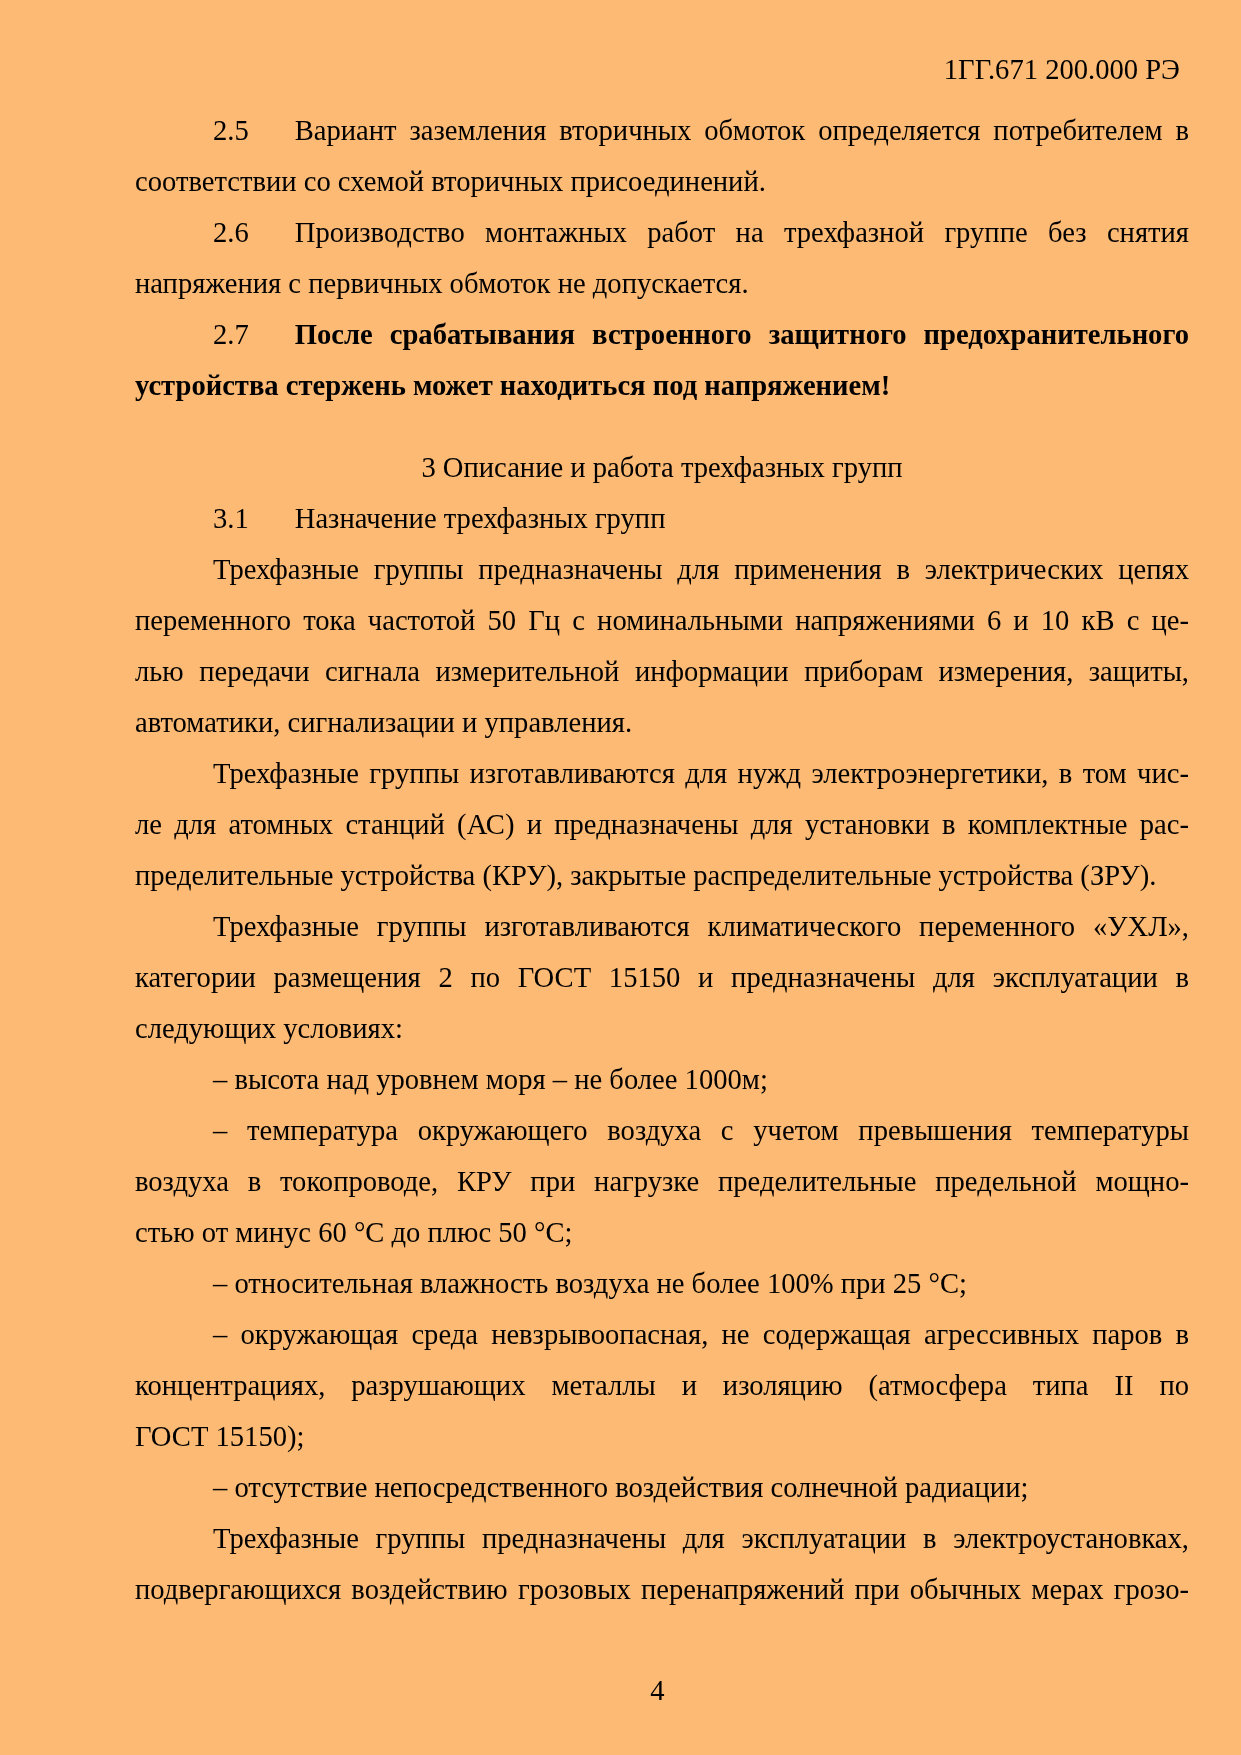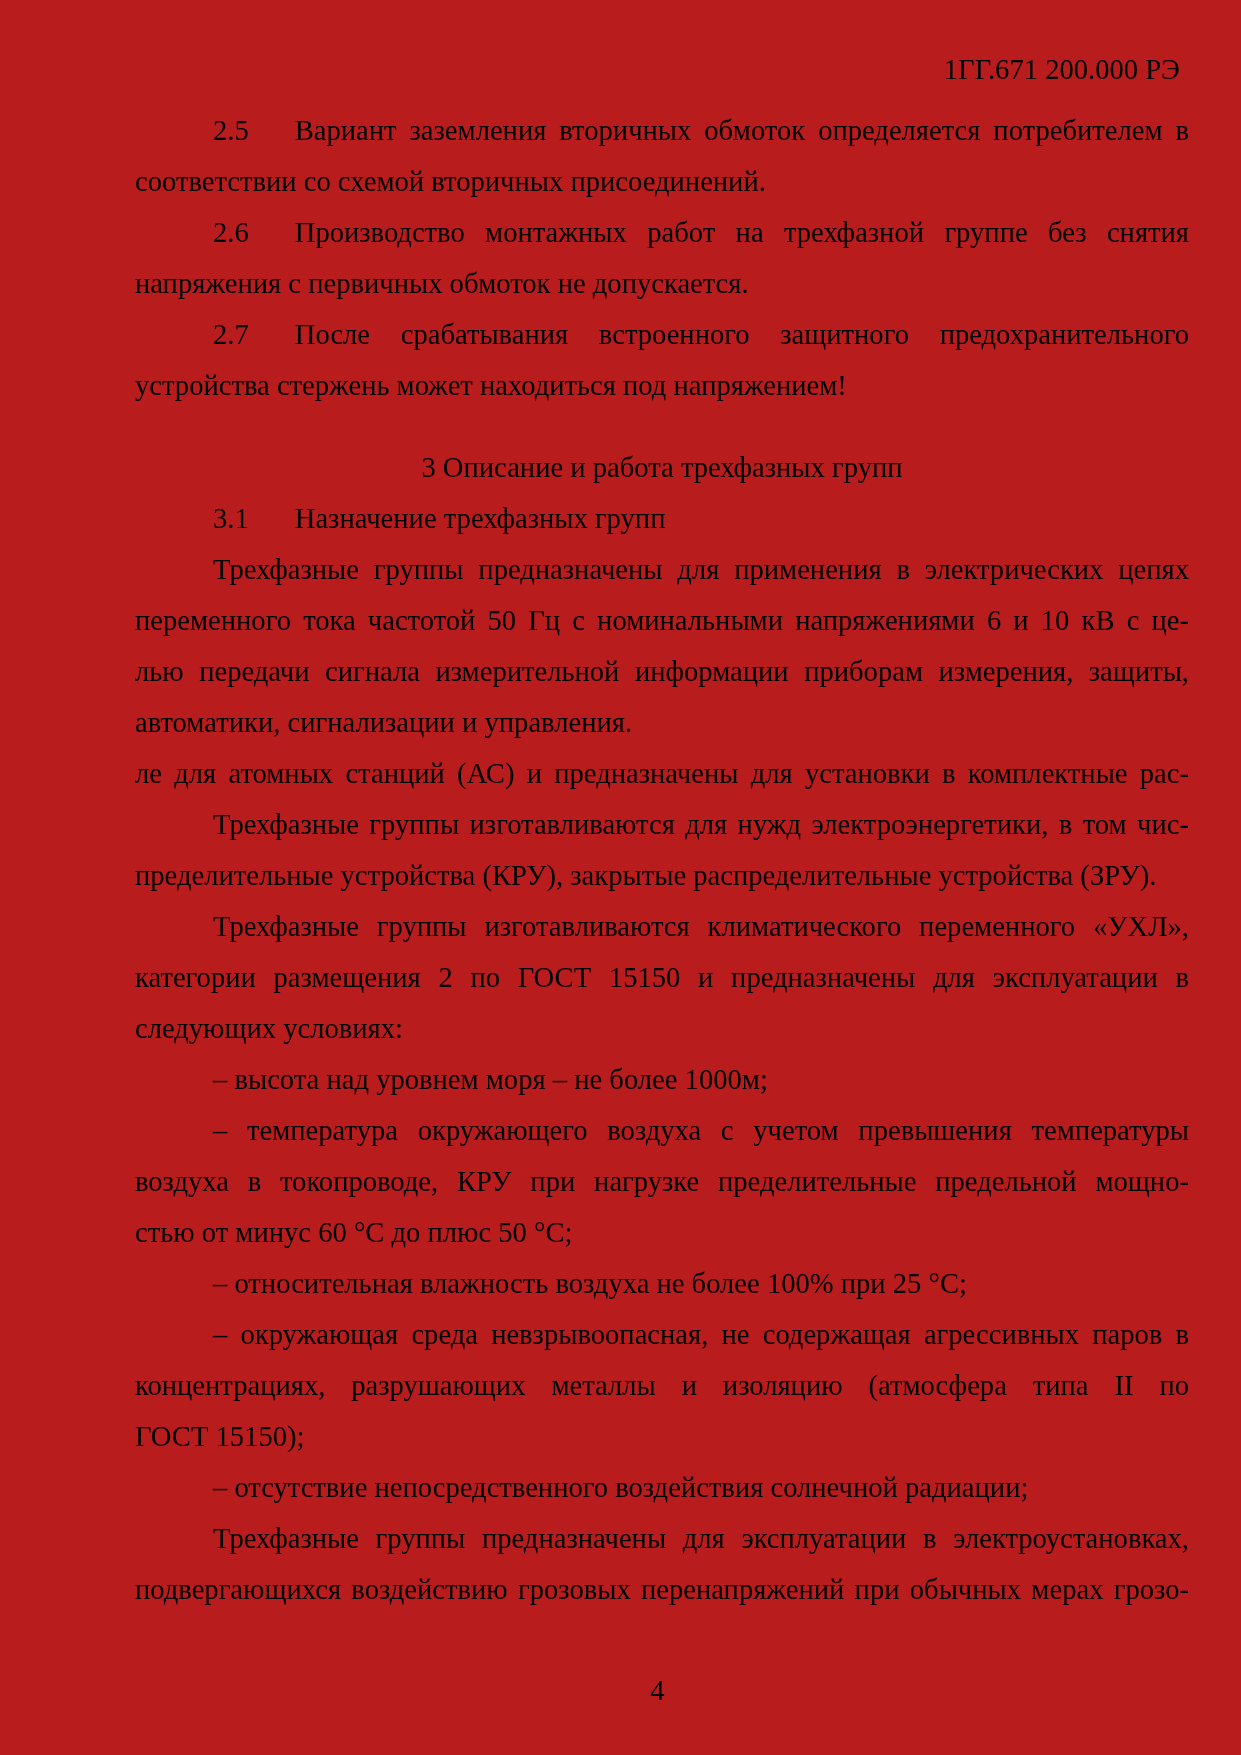--- a/index.html
+++ b/index.html
@@ -1,28 +1,28 @@
 <!DOCTYPE html>
 <html lang="ru"><head>
 <meta charset="utf-8">
 <style>
   html,body{margin:0;padding:0}
   body{
     width:1241px;height:1755px;background:#ffffff;color:#000;
     font-family:"Liberation Serif","DejaVu Serif",serif;
     font-size:28.6px;position:relative;overflow:hidden;
   }
-  .page{position:absolute;inset:0;background:#b91c1c}
+  .page{position:absolute;inset:0;background:#fdba74}
   .hdr{position:absolute;top:44px;left:135px;right:61px;line-height:51px;text-align:right}
   .content{position:absolute;top:105px;left:135px;right:52px}
   .ln{line-height:51px;text-align:justify;text-align-last:justify;white-space:normal}
   .last{text-align:center;text-align-last:left}
   .ind{text-indent:78px}
   .tab{display:inline-block;width:46px}
-  .b{font-weight:normal}
+  .b{font-weight:bold}
   .hc{line-height:51px;margin-top:31px;text-align:left;text-align-last:center}
   .ftr{position:absolute;top:1665px;left:135px;right:61px;line-height:51px;text-align:center}
 </style>
 </head>
 <body>
 
 <div class="page">
 
   <div class="hdr">1ГГ.671 200.000 РЭ</div>
 
@@ -39,22 +39,22 @@
 
     <div class="hc">3 Описание и работа трехфазных групп</div>
 
     <div class="ln last ind"><span>3.1</span><span class="tab"></span><span>Назначение трехфазных групп</span></div>
 
     <div class="ln ind">Трехфазные группы предназначены для применения в электрических цепях</div>
     <div class="ln">переменного тока частотой 50 Гц с номинальными напряжениями 6 и 10 кВ с це-</div>
     <div class="ln">лью передачи сигнала измерительной информации приборам измерения, защиты,</div>
     <div class="ln last">автоматики, сигнализации и управления.</div>
 
+    <div class="ln ind">Трехфазные группы изготавливаются для нужд электроэнергетики, в том чис-</div>
     <div class="ln">ле для атомных станций (АС) и предназначены для установки в комплектные рас-</div>
-    <div class="ln ind">Трехфазные группы изготавливаются для нужд электроэнергетики, в том чис-</div>
     <div class="ln last">пределительные устройства (КРУ), закрытые распределительные устройства (ЗРУ).</div>
 
     <div class="ln ind">Трехфазные группы изготавливаются климатического переменного «УХЛ»,</div>
     <div class="ln">категории размещения 2 по ГОСТ 15150 и предназначены для эксплуатации в</div>
     <div class="ln last">следующих условиях:</div>
 
     <div class="ln last ind">– высота над уровнем моря – не более 1000м;</div>
 
     <div class="ln ind">– температура окружающего воздуха с учетом превышения температуры</div>
     <div class="ln">воздуха в токопроводе, КРУ при нагрузке пределительные предельной мощно-</div>

